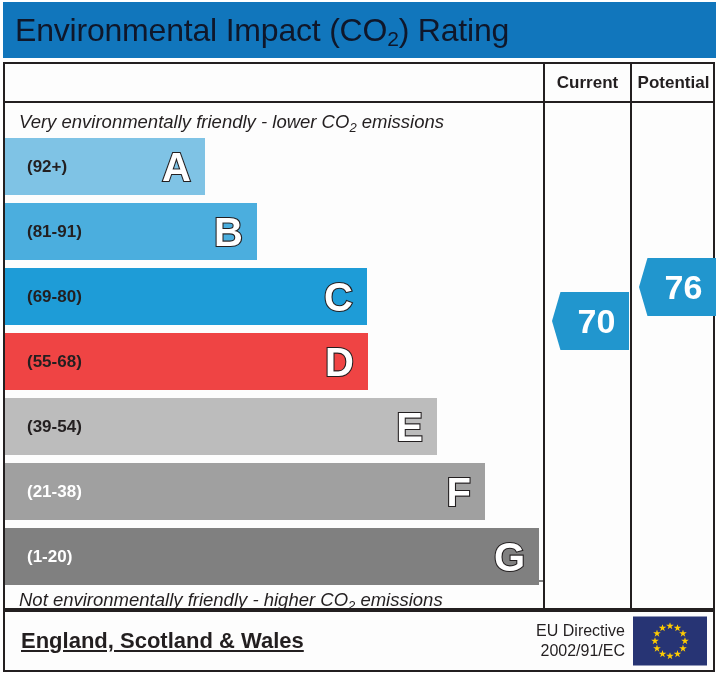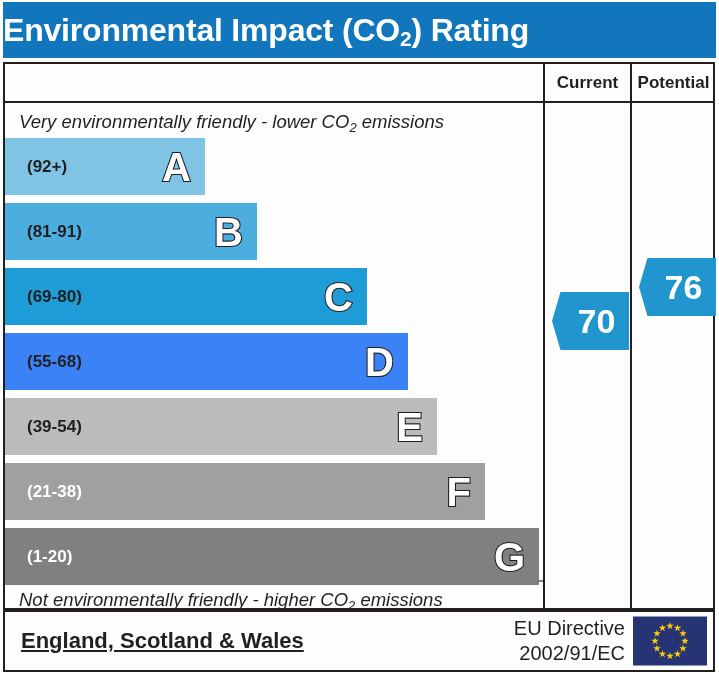--- a/index.html
+++ b/index.html
@@ -25,24 +25,25 @@
     position: absolute;
     left: 3px;
     top: 2px;
     width: 713px;
     height: 56px;
     background: #1176BC;
     display: flex;
     align-items: center;
   }
   .title-text {
-    color: #ffffff;
+    color: #0f172a;
     font-size: 32px;
-    font-weight: bold;
+    font-weight: normal;
     letter-spacing: -0.2px;
+    padding-left: 12px;
     white-space: nowrap;
   }
   .title-text sub {
     font-size: 21px;
     vertical-align: baseline;
     position: relative;
     top: 5px;
   }
 
   
@@ -203,21 +204,21 @@
     padding-left: 16px;
     white-space: nowrap;
     text-decoration: underline;
   }
   .footer-directive {
     position: absolute;
     right: 88px;
     top: 50%;
     transform: translateY(-50%);
     text-align: right;
-    font-size: 20px;
+    font-size: 16px;
     color: #231F20;
     line-height: 1.25;
     white-space: nowrap;
   }
   .eu-flag {
     position: absolute;
     right: 6px;
     top: 50%;
     transform: translateY(-50%);
     width: 74px;
@@ -261,21 +262,21 @@
         <span class="bar-letter">A</span>
       </div>
       <div class="bar" style="top: 65px; width: 252px; background: rgb(75, 174, 222);">
         <span class="bar-range" style="color: rgb(35, 31, 32);">(81-91)</span>
         <span class="bar-letter">B</span>
       </div>
       <div class="bar" style="top: 130px; width: 362px; background: rgb(30, 156, 215);">
         <span class="bar-range" style="color: rgb(35, 31, 32);">(69-80)</span>
         <span class="bar-letter">C</span>
       </div>
-      <div class="bar" style="top: 195px; width: 403px; background: #3b82f6;">
+      <div class="bar" style="top: 195px; width: 363px; background: #ef4444;">
         <span class="bar-range" style="color: rgb(35, 31, 32);">(55-68)</span>
         <span class="bar-letter">D</span>
       </div>
       <div class="bar" style="top: 260px; width: 432px; background: rgb(188, 188, 188);">
         <span class="bar-range" style="color: rgb(35, 31, 32);">(39-54)</span>
         <span class="bar-letter">E</span>
       </div>
       <div class="bar" style="top: 325px; width: 480px; background: rgb(160, 160, 160);">
         <span class="bar-range" style="color: rgb(255, 255, 255);">(21-38)</span>
         <span class="bar-letter">F</span>

